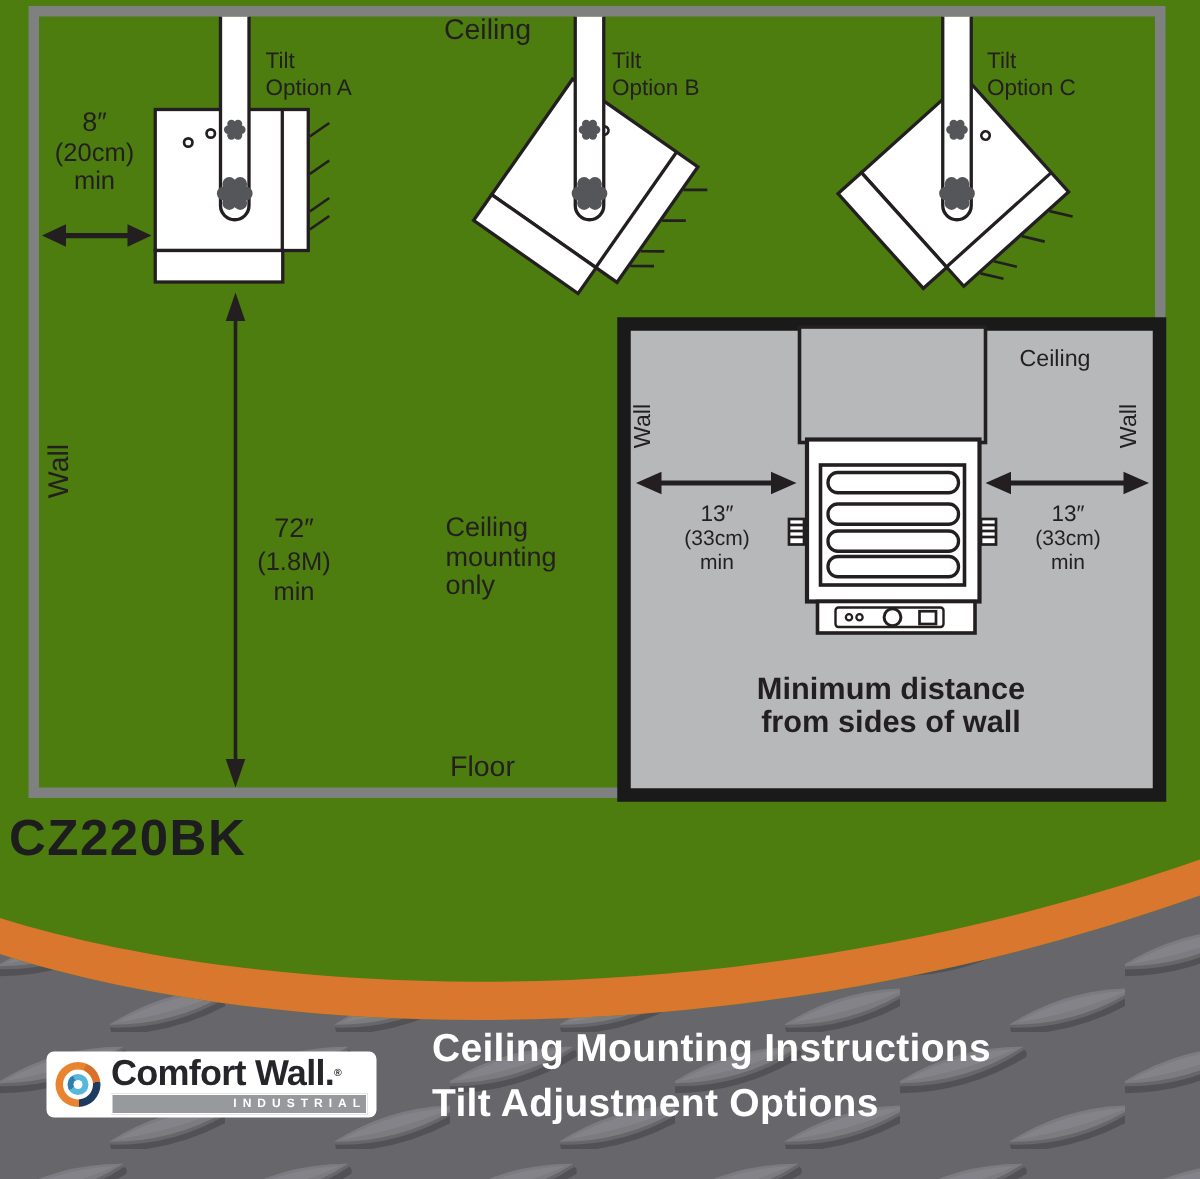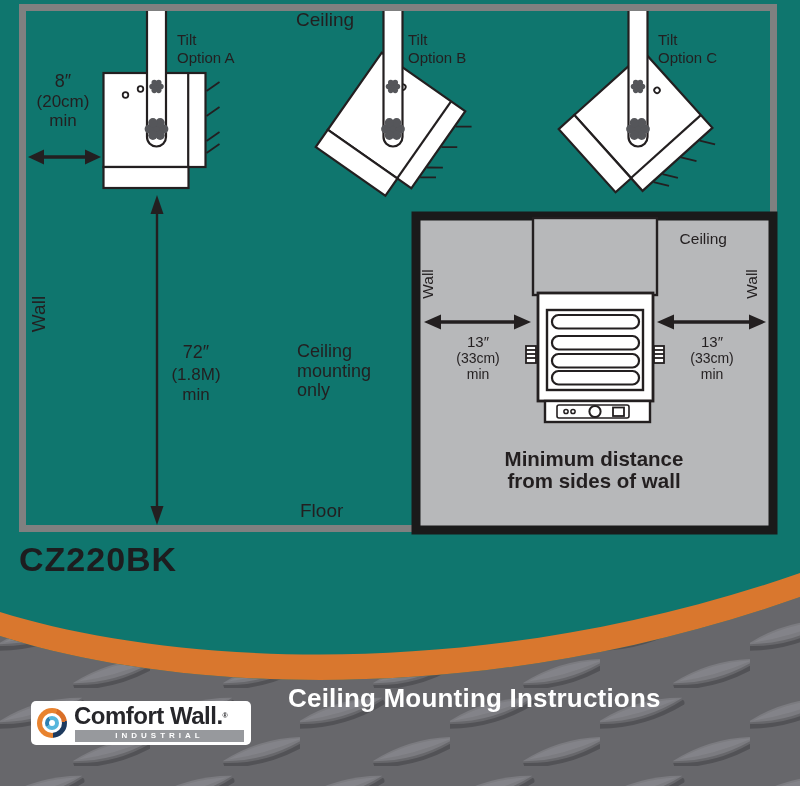--- a/index.html
+++ b/index.html
@@ -1,27 +1,27 @@
 <!DOCTYPE html>
 <html><head>
 <meta charset="utf-8">
 <style>
   html,body { margin:0; padding:0; background:#ffffff; }
   .stage {
     position:relative; width:800px; height:786px; overflow:hidden;
-    background:#0f766e;
+    background:#4d7c0f;
     font-family:"Liberation Sans", sans-serif;
   }
   svg text { font-family:"Liberation Sans", sans-serif; fill:#231f20; }
   .svg-abs { position:absolute; left:0; }
   #diagram-svg { top:0; z-index:2; }
   #footer-svg  { top:532px; z-index:1; }
 
   .model-number {
-    position:absolute; left:19px; top:540px; z-index:3;
+    position:absolute; left:6px; top:540px; z-index:3;
     font-size:34px; font-weight:bold; letter-spacing:1px; color:#1d1d1f;
   }
 
   .logo-box {
     position:absolute; left:31px; top:701px; width:220px; height:44px; z-index:3;
     background:#ffffff; border-radius:5px;
     display:flex; align-items:center; padding:0 6px; box-sizing:border-box;
   }
   .emblem { width:30px; height:30px; border-radius:50%; flex:0 0 auto;
     background:conic-gradient(from 220deg,#e8832f 0 45%,#d96f28 45% 62%,#1e3a5e 62% 88%,#e8832f 88%);
@@ -30,21 +30,21 @@
     display:flex; align-items:center; justify-content:center; }
   .emblem-core { width:14px; height:14px; border-radius:50%; position:relative;
     background:conic-gradient(from 40deg,#56b6dc 0 55%,#2e7fb0 55% 80%,#56b6dc 80%); }
   .emblem-core::after { content:""; position:absolute; inset:4px; background:#fff; border-radius:50%; }
   .logo-text { margin-left:7px; flex:1; min-width:0; }
   .brand-line { font-size:24px; font-weight:bold; color:#26262a;
     letter-spacing:-0.5px; line-height:24px; white-space:nowrap; }
   .reg { font-size:7px; font-weight:bold; vertical-align:top; }
   .industrial-bar { margin-top:1px; background:#97999d; border:1px solid #ffffff;
     color:#ffffff; font-size:8px; font-weight:bold; letter-spacing:4px;
-    text-align:center; padding:1px 0 2px; line-height:9px; }
+    text-align:right; padding:1px 0 2px; line-height:9px; }
 
   .footer-title {
     position:absolute; left:288px; top:680px; z-index:3;
     color:#ffffff; font-weight:bold; font-size:26px; line-height:37px; letter-spacing:0.2px;
     white-space:nowrap;
   }
 </style>
 </head>
 <body>
 
@@ -228,15 +228,16 @@
       </div>
     </div>
     <div class="logo-text">
       <div class="brand-line"><span>Comfort Wall.</span><span class="reg">®</span></div>
       <div class="industrial-bar">INDUSTRIAL</div>
     </div>
   </div>
 
   <div class="footer-title">
     <div>Ceiling Mounting Instructions</div>
+    <div>Tilt Adjustment Options</div>
   </div>
 
 </div>
 
 </body></html>

